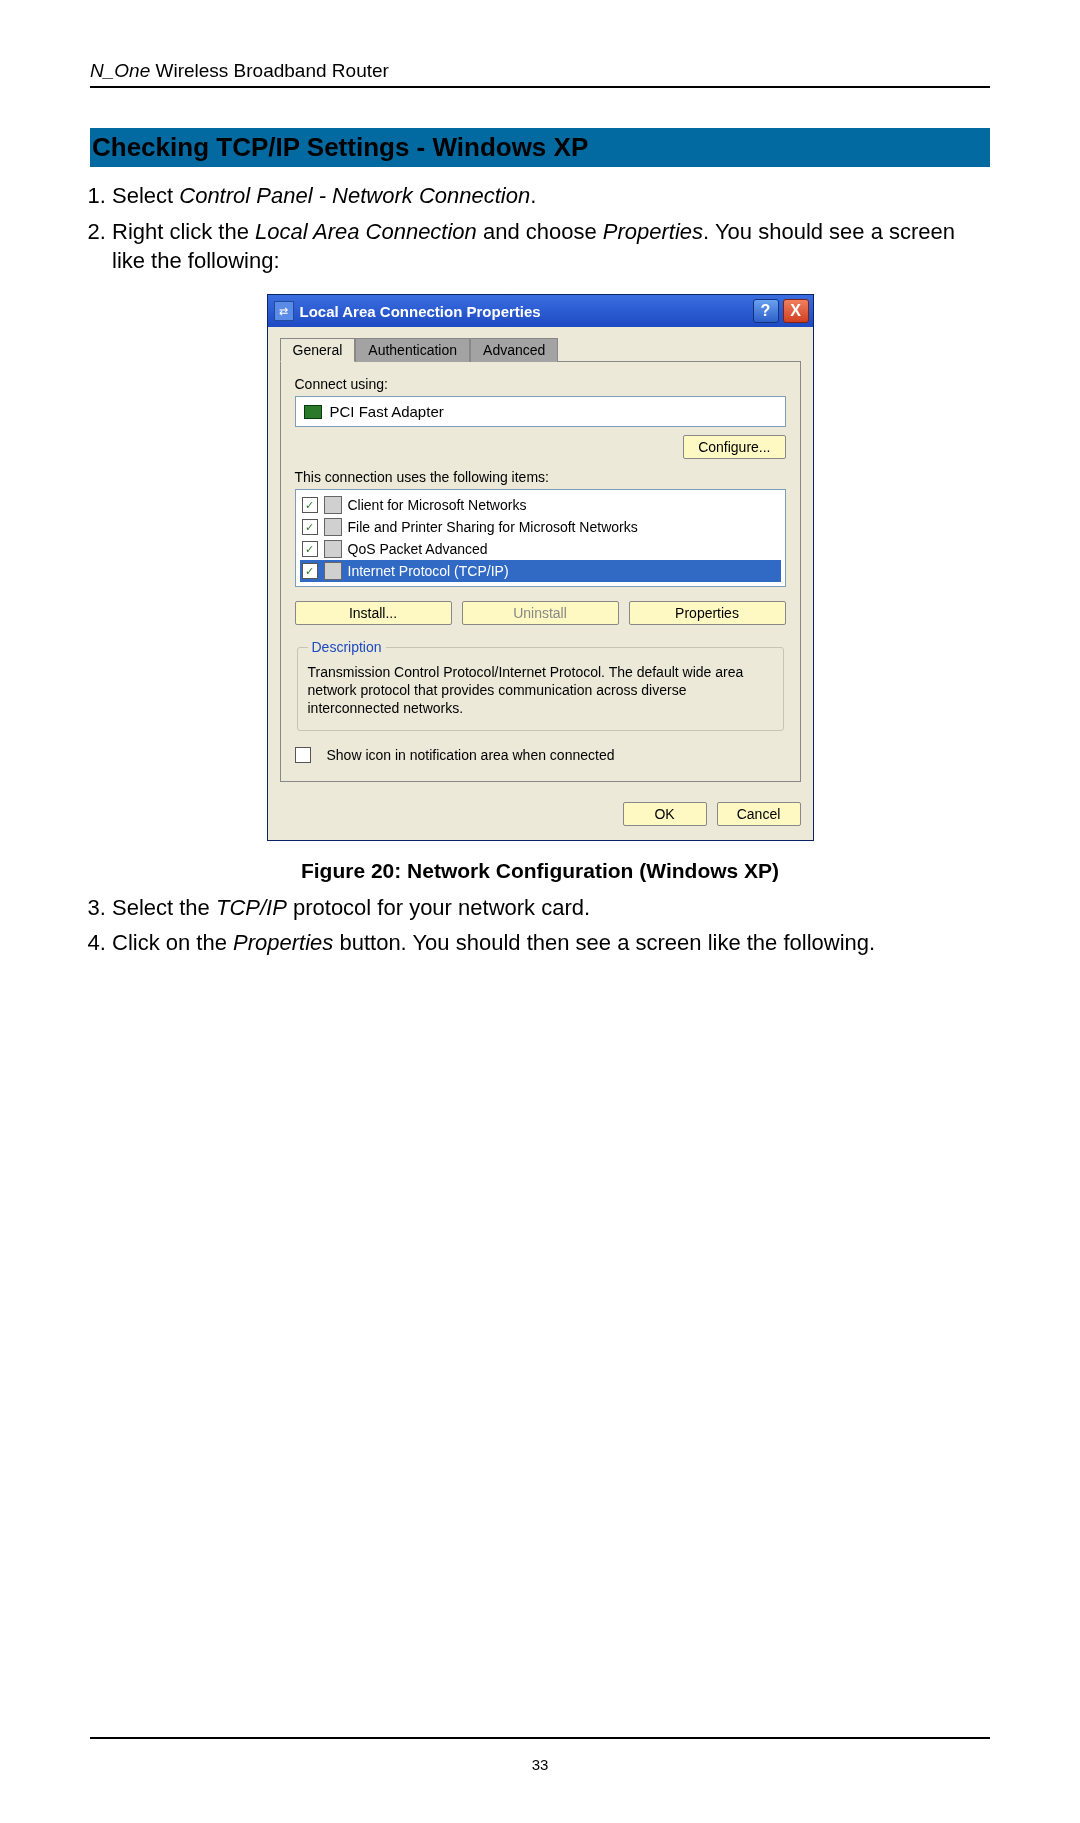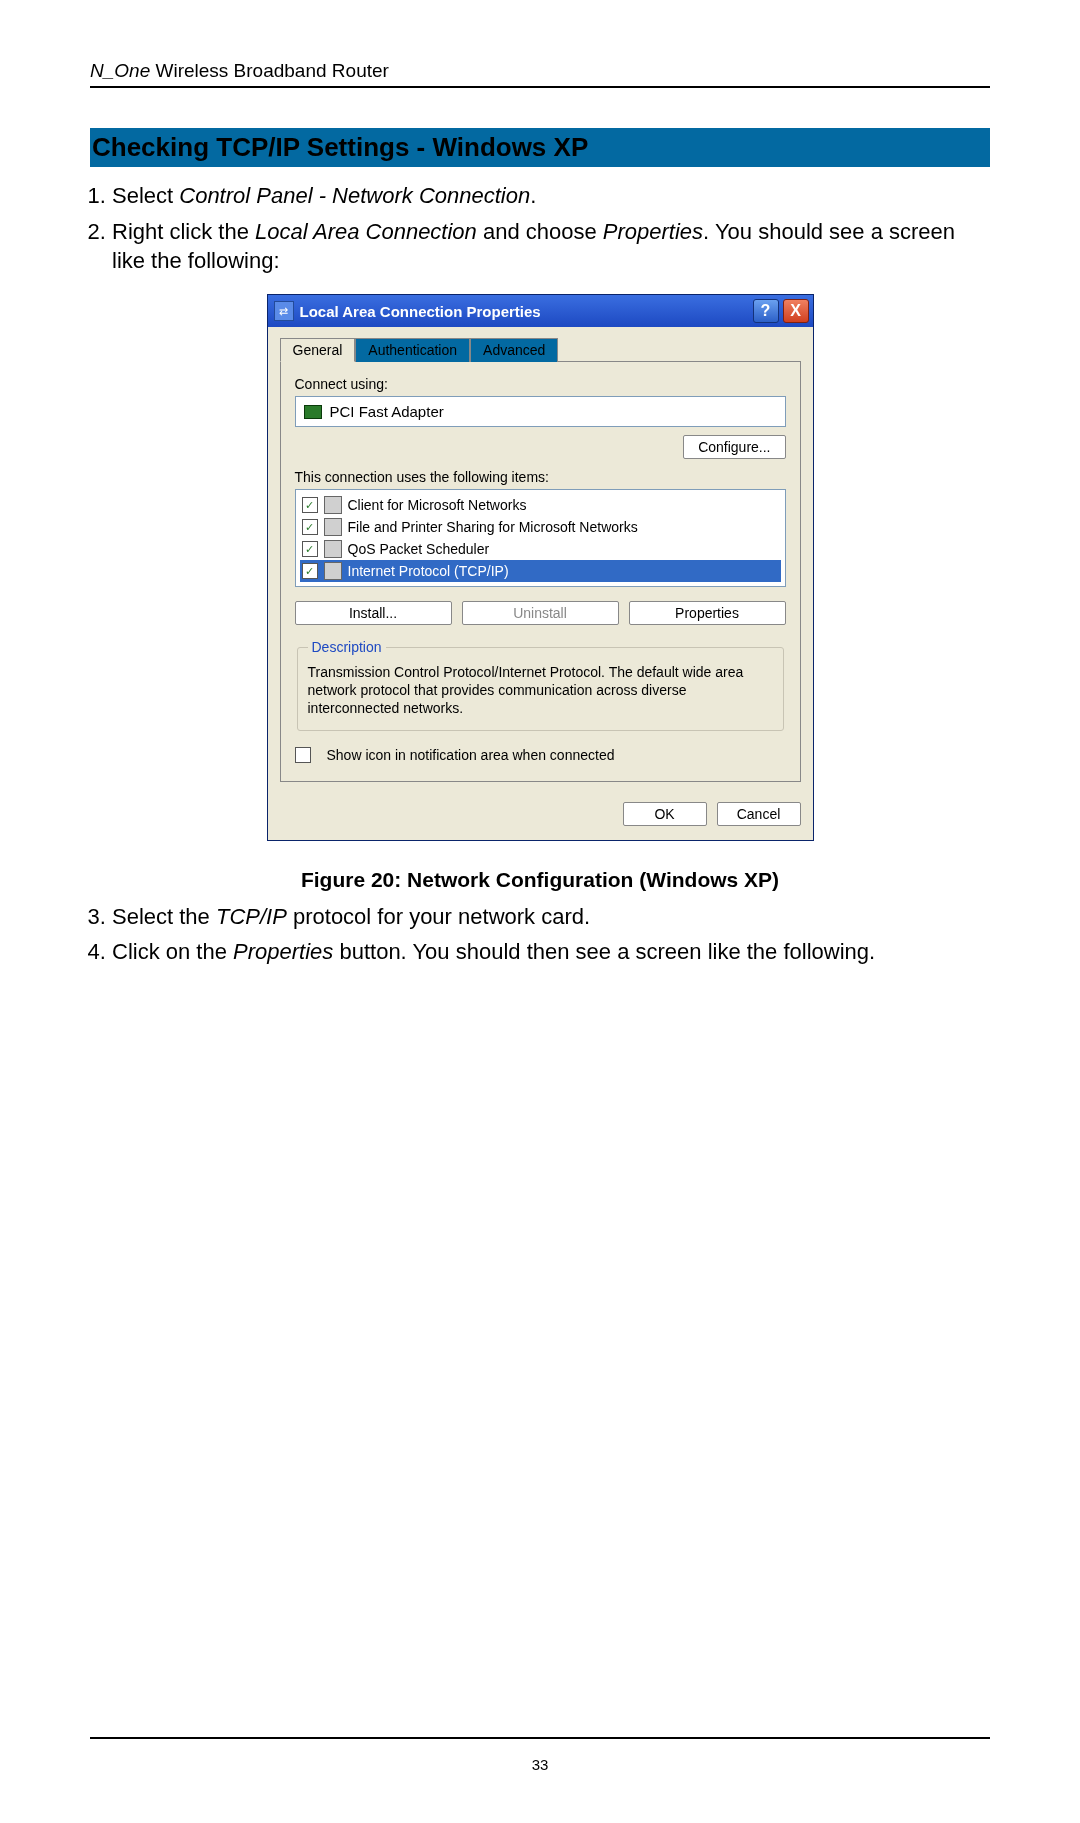--- a/index.html
+++ b/index.html
@@ -13,43 +13,43 @@
 .fig-wrap{display:flex;justify-content:center;margin:18px 0 10px 0}
 .dlg{width:545px;background:#ece9d8;border:1px solid #0a246a;font-family:Tahoma,Arial,sans-serif;font-size:14px;color:#000}
 .titlebar{background:linear-gradient(#3a6ee0,#1d49c2);color:#fff;display:flex;align-items:center;height:32px;padding:0 4px 0 6px}
 .titlebar .ic{width:18px;height:18px;background:#5a8be8;border:1px solid #234b9a;margin-right:6px;display:flex;align-items:center;justify-content:center;font-size:11px}
 .titlebar .ttl{flex:1;font-weight:bold;font-size:15px}
 .tb-btn{width:24px;height:22px;margin-left:4px;border-radius:3px;display:flex;align-items:center;justify-content:center;font-weight:bold;font-size:16px;color:#fff}
 .help-btn{background:linear-gradient(#6aa0f0,#2c60c8);border:1px solid #14327a}
 .close-btn{background:linear-gradient(#f08060,#d04020);border:1px solid #802010}
 .body{padding:10px 12px 10px 12px;background:#ece9d8}
 .tabs{display:flex;gap:0;margin-bottom:0}
-.tab{border:1px solid #888;border-bottom:none;padding:3px 12px;background:#0369a1;font-size:14px;position:relative;top:1px}
+.tab{border:1px solid #888;border-bottom:none;padding:3px 12px;background:#a3a3a3;font-size:14px;position:relative;top:1px}
 .tab.active{background:#ece9d8;border-bottom:1px solid #ece9d8;z-index:2}
 .panel{border:1px solid #888;background:#ece9d8;padding:14px 14px 18px 14px}
 .lab{font-size:14px;margin-bottom:4px}
 .inputbox{background:#fff;border:1px solid #7f9db9;padding:6px 8px;display:flex;align-items:center;gap:8px;font-size:15px}
 .net-ic{width:16px;height:12px;background:#2a7a2a;border:1px solid #0a3a0a}
 .row-right{display:flex;justify-content:flex-end;margin-top:8px}
-.xp-btn{background:#ffffff;border:1px solid #888;border-radius:2px;padding:3px 14px;font-size:14px;font-family:Tahoma,Arial,sans-serif}
+.xp-btn{background:#fef9c3;border:1px solid #888;border-radius:2px;padding:3px 14px;font-size:14px;font-family:Tahoma,Arial,sans-serif}
 .xp-btn.disabled{color:#888}
 .listbox{background:#fff;border:1px solid #7f9db9;padding:4px 4px;margin-top:4px}
 .lrow{display:flex;align-items:center;gap:6px;padding:2px 2px;font-size:14px}
 .lrow.sel{background:#316ac5;color:#fff}
 .chk{width:14px;height:14px;border:1px solid #555;background:#fff;display:inline-flex;align-items:center;justify-content:center;font-size:11px;color:#2a7a2a}
 .lrow.sel .chk{background:#fff;color:#2a7a2a}
 .srv-ic{width:16px;height:16px;background:#d0d0d0;border:1px solid #666;display:inline-block}
 .btn-row{display:flex;gap:10px;justify-content:space-between;margin-top:14px}
 .btn-row .xp-btn{flex:1}
 fieldset.desc{border:1px solid #c8c4b4;border-radius:3px;margin-top:14px;padding:8px 17px 12px 10px}
 fieldset.desc legend{color:#1d49c2;font-size:14px;padding:0 4px}
 .desc-text{font-size:14px;line-height:1.3}
 .show-row{display:flex;align-items:center;gap:16px;margin-top:16px;font-size:14px}
 .dlg-foot{display:flex;justify-content:flex-end;gap:10px;padding:10px 12px 14px 0;background:#ece9d8;border-top:0}
-.caption{text-align:center;font-weight:bold;font-size:21px;margin:27px 0 10px 0}
+.caption{text-align:center;font-weight:bold;font-size:21px;margin:18px 0 10px 0}
 .footer-rule{position:absolute;left:90px;right:90px;bottom:84px;border-top:2px solid #000}
 .page-num{position:absolute;left:0;right:0;bottom:50px;text-align:center;font-size:15px}
 </style>
 </head>
 <body>
 
 <div class="page">
   <div class="hdr">
     <span class="it">N_One</span><span> Wireless Broadband Router</span>
   </div>
@@ -97,21 +97,21 @@
               <span>Client for Microsoft Networks</span>
             </div>
             <div class="lrow">
               <span class="chk">✓</span>
               <span class="srv-ic"></span>
               <span>File and Printer Sharing for Microsoft Networks</span>
             </div>
             <div class="lrow">
               <span class="chk">✓</span>
               <span class="srv-ic"></span>
-              <span>QoS Packet Scheduler</span>
+              <span>QoS Packet Advanced</span>
             </div>
             <div class="lrow sel">
               <span class="chk">✓</span>
               <span class="srv-ic"></span>
               <span>Internet Protocol (TCP/IP)</span>
             </div>
           </div>
 
           <div class="btn-row">
             <button class="xp-btn">Install...</button>

